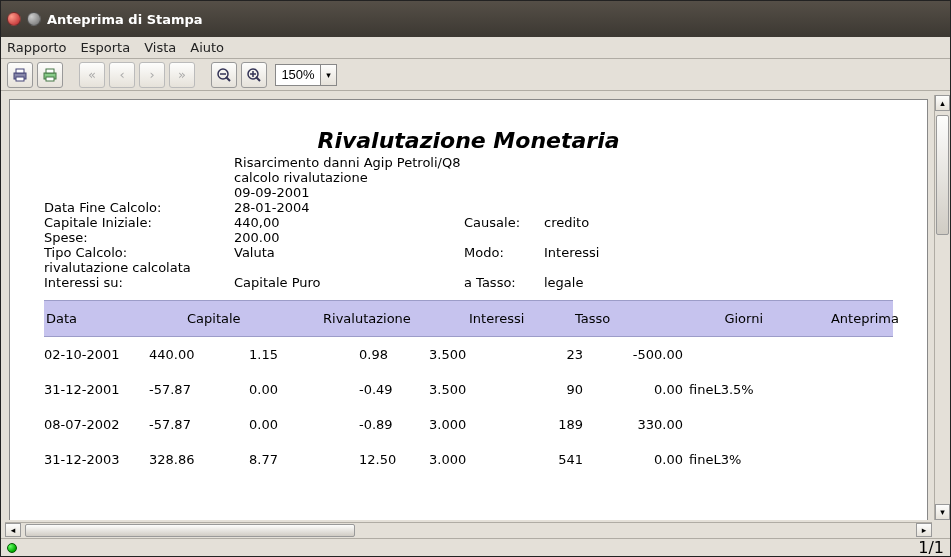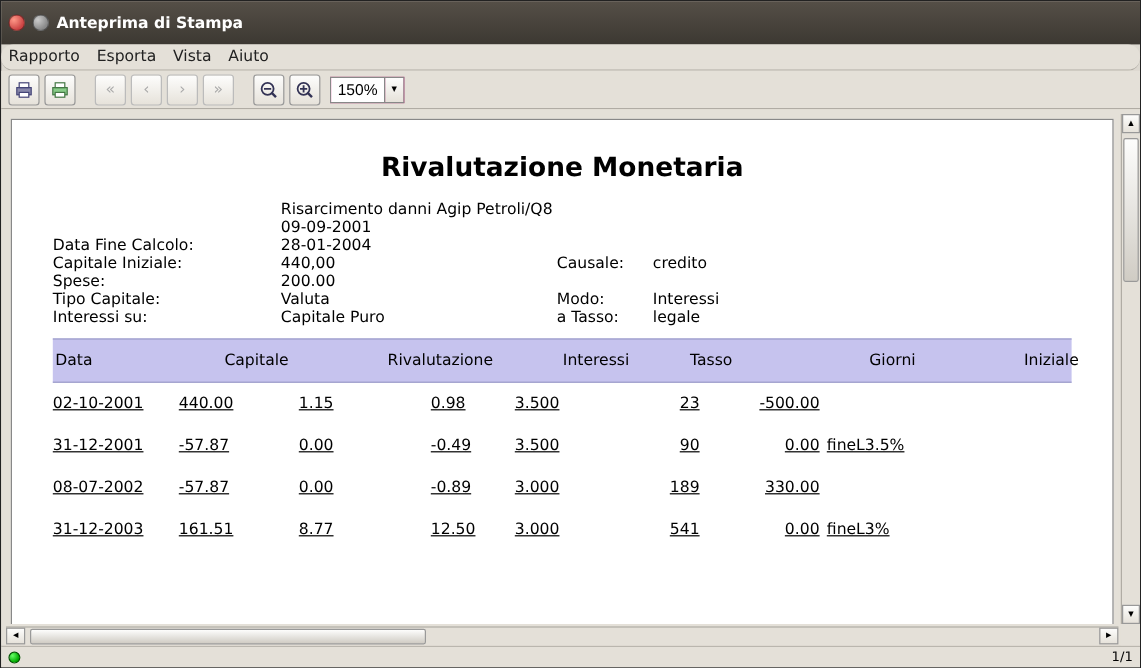--- a/index.html
+++ b/index.html
@@ -43,21 +43,20 @@
   .menubar {
     height: 22px;
     background: #e4e0d8;
     border-bottom: 1px solid #b0aca4;
     display: flex;
     align-items: center;
     padding: 0 6px;
     gap: 14px;
     font-size: 13px;
     color: #222;
-    border-radius: 10px;
   }
   .menubar span { cursor: default; }
   .toolbar {
     height: 32px;
     background: #e4e0d8;
     border-bottom: 1px solid #b0aca4;
     display: flex;
     align-items: center;
     padding: 2px 6px;
     gap: 4px;
@@ -109,21 +108,22 @@
     width: calc(100% - 8px);
     height: 100%;
     padding: 28px 34px 10px 34px;
     position:relative;
     overflow:hidden;
   }
   .report-title {
     text-align:center;
     font-size:22px;
     font-weight:bold;
-    margin-bottom:14px;
+    font-style:italic;
+    margin-bottom:2px;
     color:#000;
   }
   .meta {
     display:grid;
     grid-template-columns: 190px 230px 80px 120px;
     row-gap:0px;
     font-size:13px;
     color:#000;
     margin-bottom:10px;
   }
@@ -140,21 +140,20 @@
     gap:36px;
   }
   .thead div { padding-left:2px; }
   .thead .r { text-align:right; padding-right:6px; }
   .trow {
     display:grid;
     grid-template-columns: 105px 100px 110px 70px 70px 90px 100px 120px 1fr;
     font-size:13px;
     padding:10px 0;
     color:#000;
-    text-decoration:underline;
   }
   .trow .r { text-align:right; padding-right:6px; }
   .vscroll {
     position:absolute;
     right:0; top:4px; bottom:18px;
     width:16px;
     background:#e4e0d8;
     border-left:1px solid #b0aca4;
   }
   .vscroll .arr {
@@ -191,21 +190,21 @@
   }
   .corner {
     position:absolute; right:0; bottom:0; width:16px; height:16px;
     background:#e4e0d8;
   }
   .statusbar {
     height:18px;
     background:#e4e0d8;
     border-top:1px solid #b0aca4;
     display:flex; align-items:center;
-    font-size:11px;
+    font-size:16px;
     padding:0 6px;
     justify-content:space-between;
   }
   .statusbar .led {
     width:10px;height:10px;border-radius:50%;
     background:radial-gradient(circle at 30% 30%, #6f6, #0a0 70%);
     border:1px solid #050;
   }
   svg { display:block; }
 </style>
@@ -281,54 +280,56 @@
 
   <div class="viewport">
     <div class="page-wrap">
       <div class="page">
 
         <div class="report-title">Rivalutazione Monetaria</div>
 
         <div class="meta">
           <div style="grid-column:2/5">Risarcimento danni Agip Petroli/Q8</div>
 
+          <div style="grid-column:2/5">calcolo rivalutazione</div>
 
           <div style="grid-column:2/5">09-09-2001</div>
 
           <div>Data Fine Calcolo:</div>
           <div style="grid-column:2/5">28-01-2004</div>
 
           <div>Capitale Iniziale:</div>
           <div>440,00</div>
           <div>Causale:</div>
           <div>credito</div>
 
           <div>Spese:</div>
           <div style="grid-column:2/5">200.00</div>
 
-          <div>Tipo Capitale:</div>
+          <div>Tipo Calcolo:</div>
           <div>Valuta</div>
           <div>Modo:</div>
           <div>Interessi</div>
 
+          <div style="grid-column:1/5">rivalutazione calcolata</div>
 
           <div>Interessi su:</div>
           <div>Capitale Puro</div>
           <div>a Tasso:</div>
           <div>legale</div>
         </div>
 
         <div class="thead">
           <div>Data</div>
           <div>Capitale</div>
           <div>Rivalutazione</div>
           <div>Interessi</div>
           <div>Tasso</div>
           <div class="r">Giorni</div>
-          <div class="r">Iniziale</div>
+          <div class="r">Anteprima</div>
           <div>Note</div>
           <div class="r">Saldo</div>
         </div>
 
         <div id="rows">
             <div class="trow">
               <div>02-10-2001</div>
               <div>440.00</div>
               <div>1.15</div>
               <div>0.98</div>
@@ -355,21 +356,21 @@
               <div>0.00</div>
               <div>-0.89</div>
               <div>3.000</div>
               <div class="r">189</div>
               <div class="r">330.00</div>
               <div></div>
               <div class="r"></div>
             </div>
             <div class="trow">
               <div>31-12-2003</div>
-              <div>161.51</div>
+              <div>328.86</div>
               <div>8.77</div>
               <div>12.50</div>
               <div>3.000</div>
               <div class="r">541</div>
               <div class="r">0.00</div>
               <div>fineL3%</div>
               <div class="r"></div>
             </div>
           </div>
 

